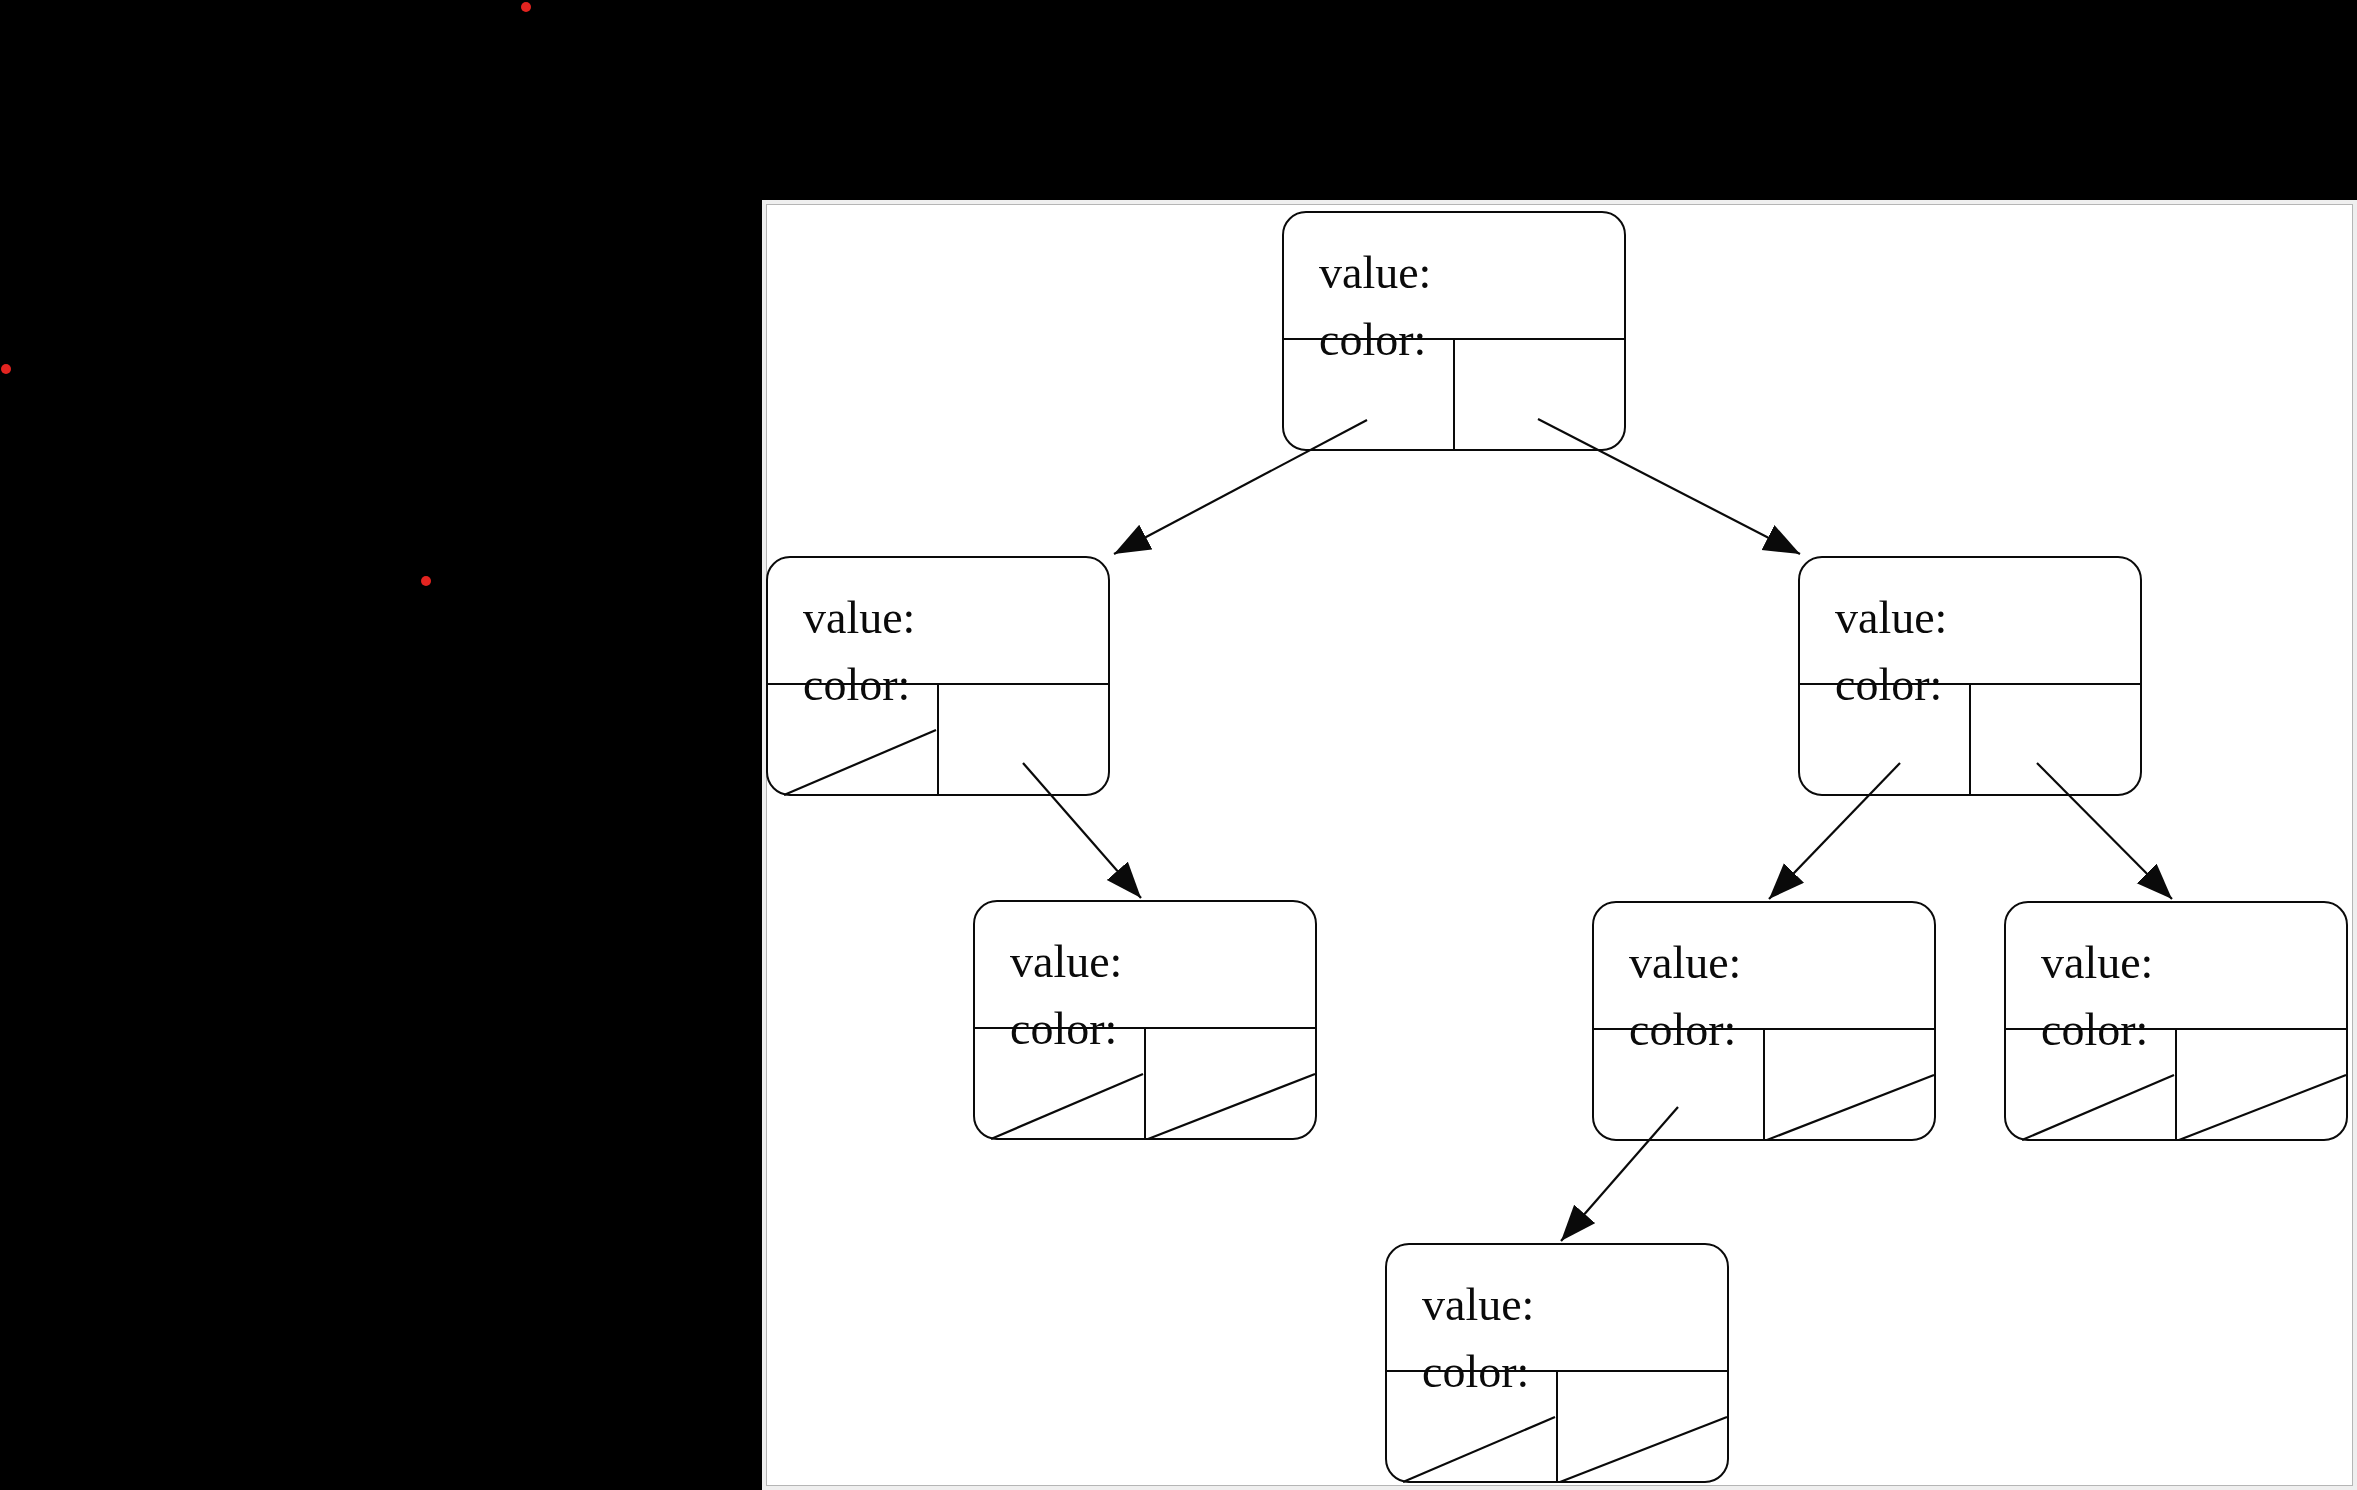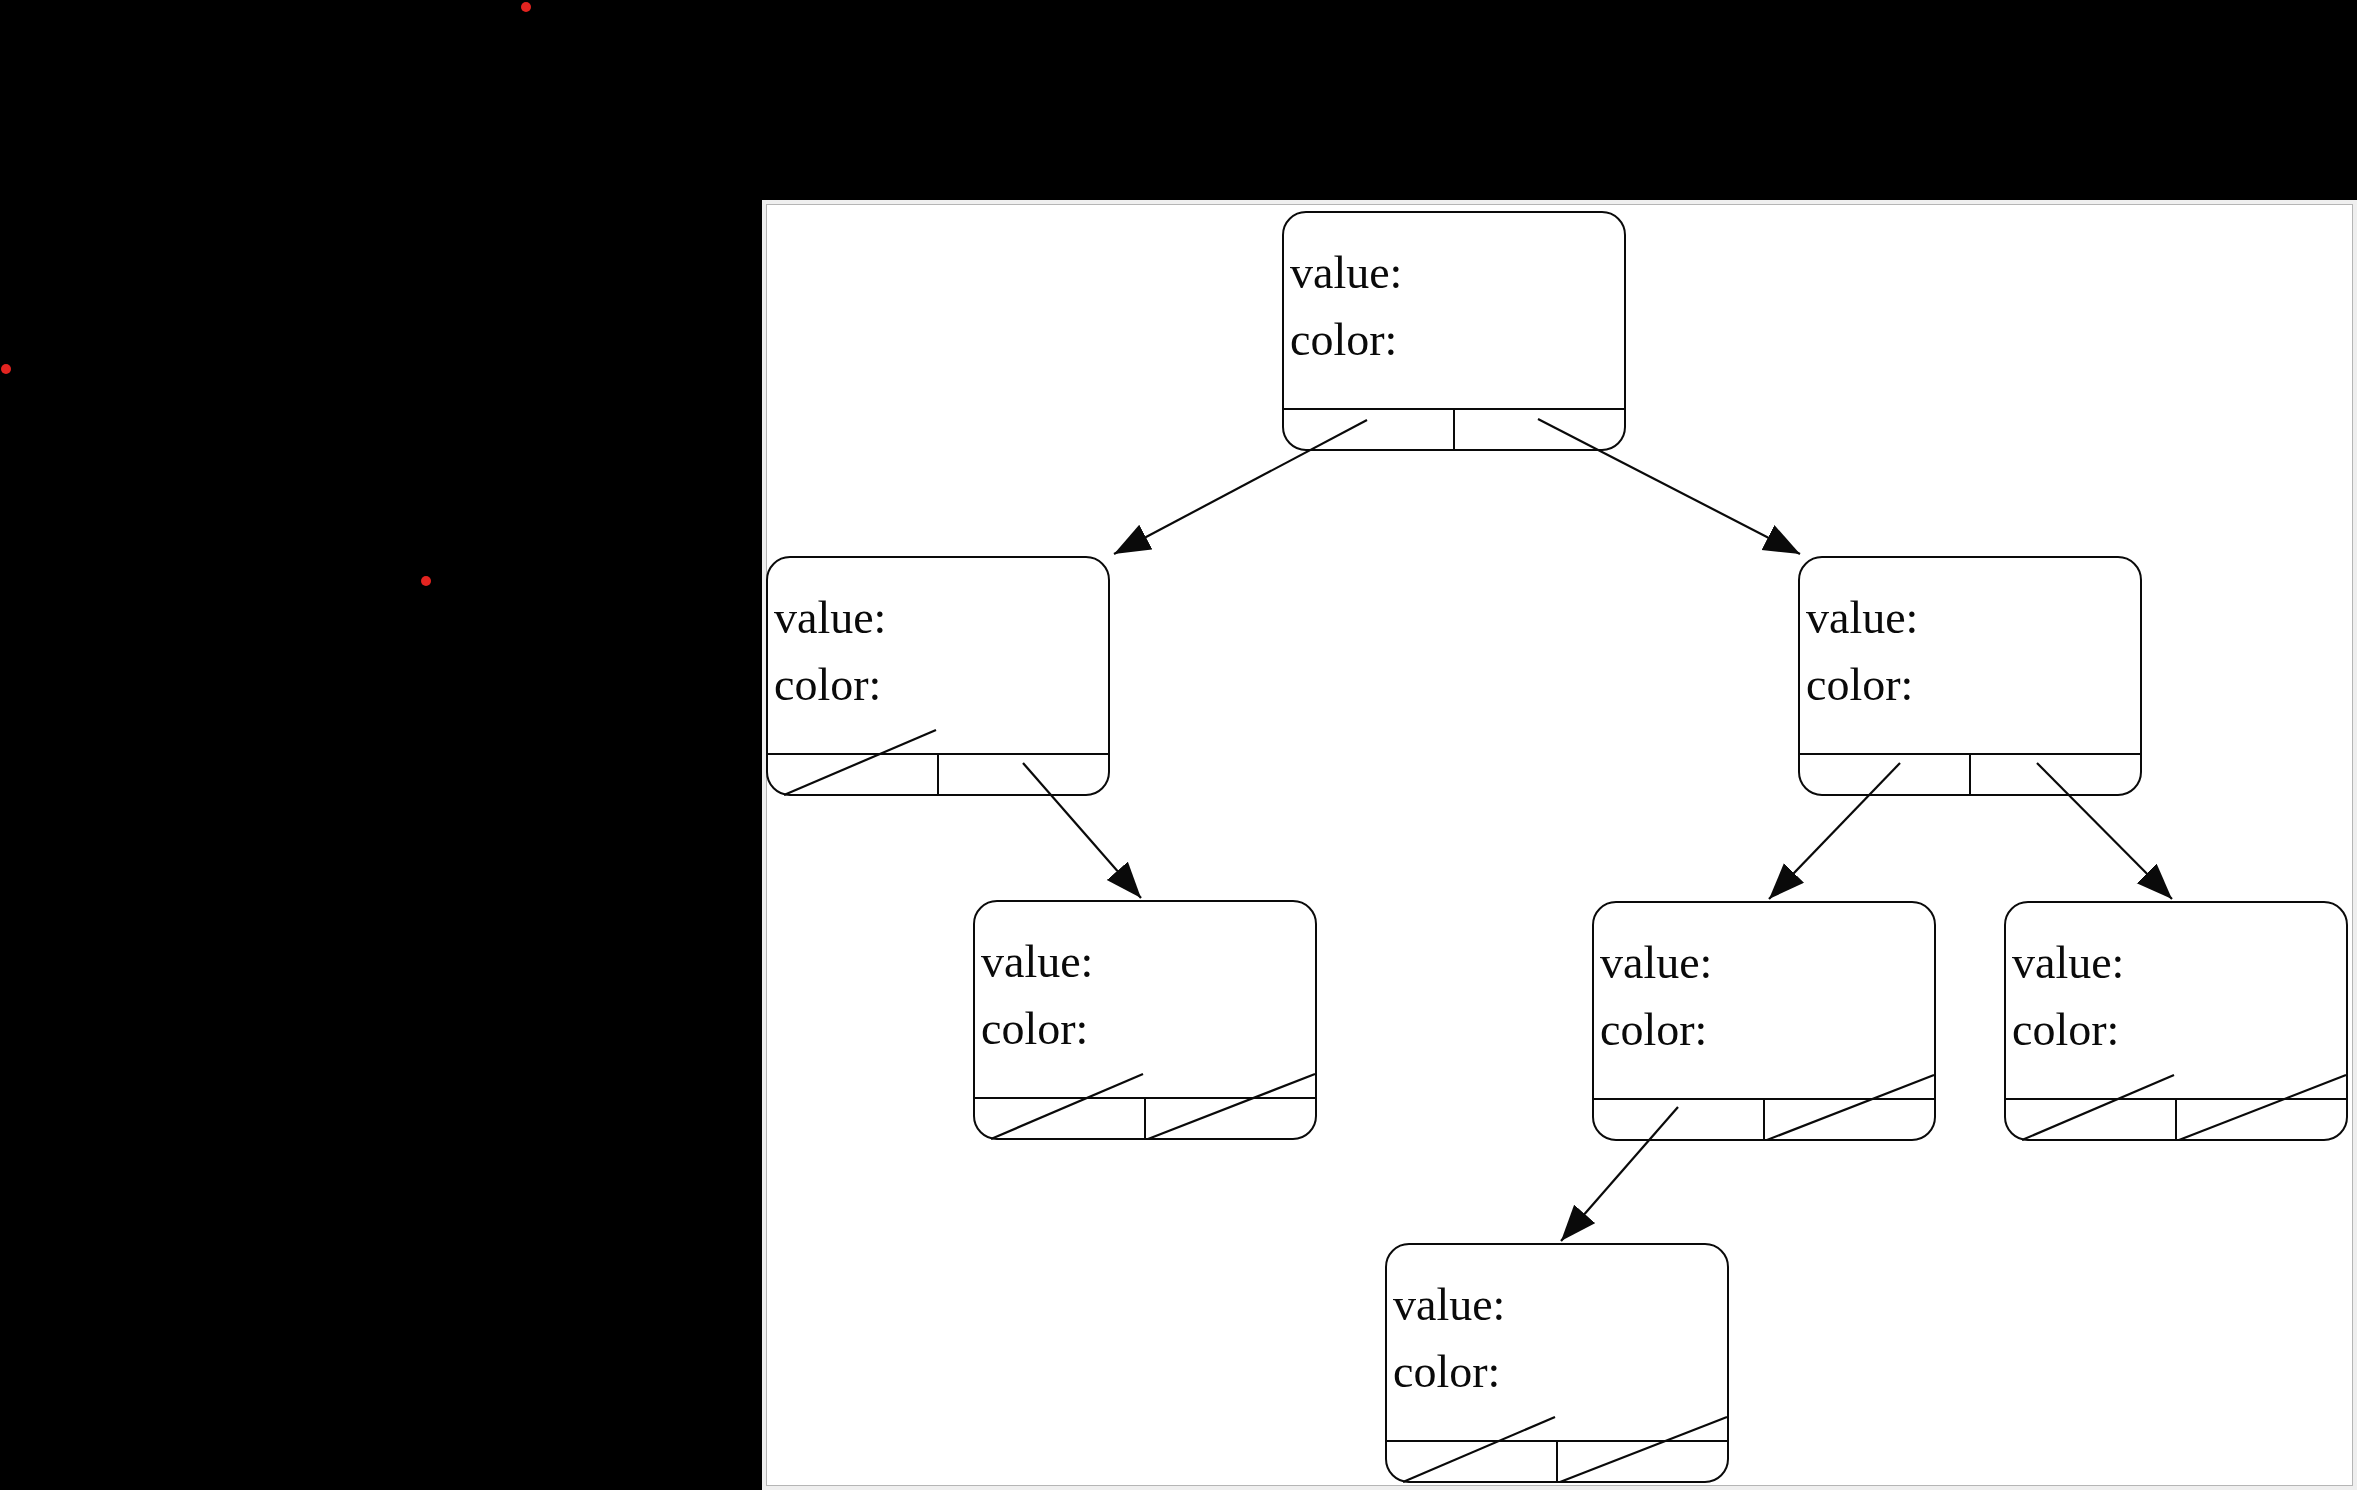--- a/index.html
+++ b/index.html
@@ -37,22 +37,22 @@
     height: 240px;
     border: 2.4px solid #0a0a0a;
     border-radius: 24px;
     background: #ffffff;
     display: flex;
     flex-direction: column;
     overflow: hidden;
   }
   .node-text {
     box-sizing: border-box;
-    height: 195px;
-    padding: 26px 0 0 6px;
+    height: 125px;
+    padding: 26px 0 0 35px;
     font-size: 46px;
     line-height: 67px;
     color: #0a0a0a;
   }
   .node-text div { white-space: nowrap; }
   .pointer-row {
     flex: 1;
     display: flex;
     border-top: 2.4px solid #0a0a0a;
   }

